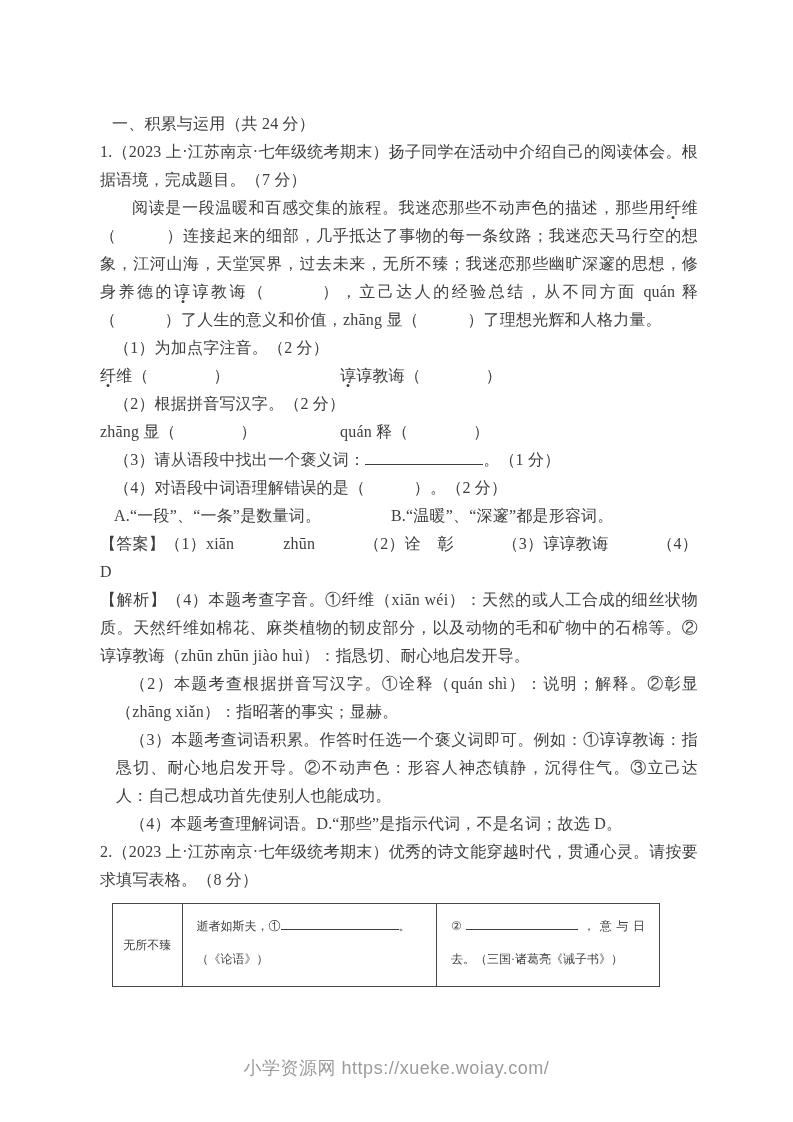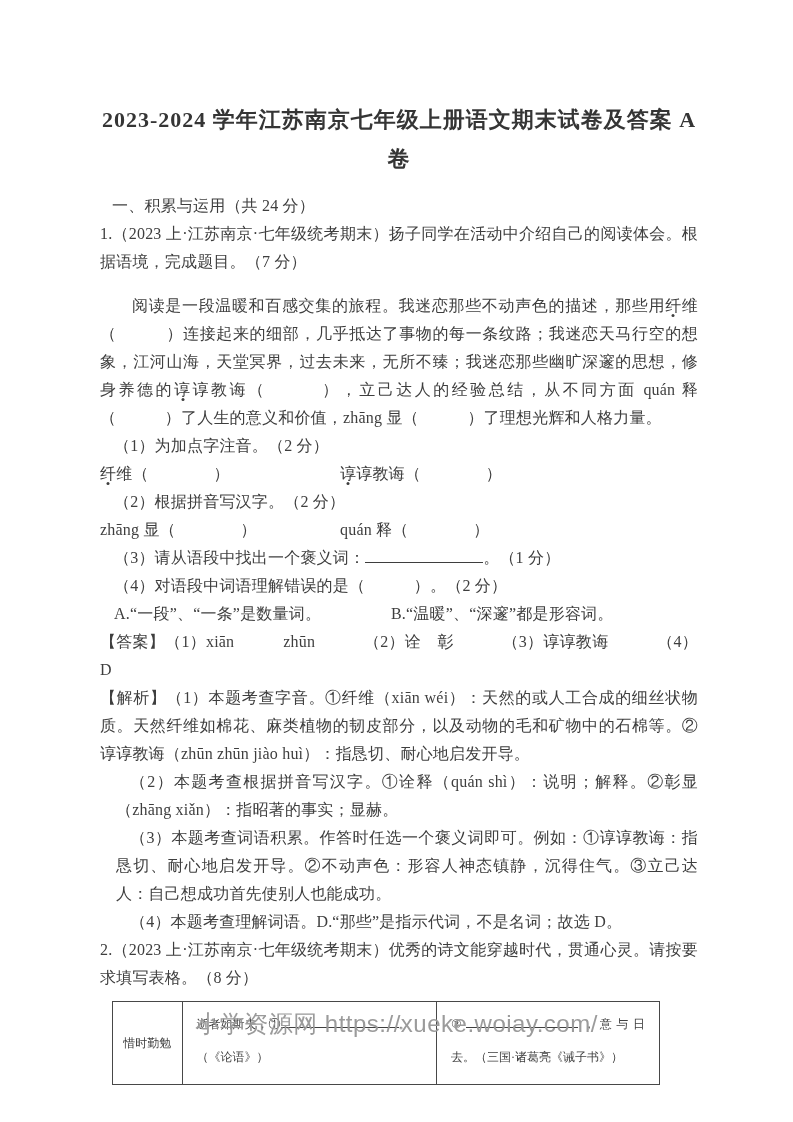--- a/index.html
+++ b/index.html
@@ -17,21 +17,21 @@
     box-sizing: border-box;
   }
   .title { margin: 4px 0 8px 0; font-weight: 600; font-size: 22px; line-height: 39px; text-align: center; color: #353535; letter-spacing: 1px; }
   .title-line { display: block; }
   .line {
     margin: 0; font-size: 16px; line-height: 28px;
     text-align: justify; letter-spacing: 0.2px;
   }
   .heading { padding-left: 12px; margin-top: 14px; }
   .sub-indent { padding-left: 14px; }
-  .passage { text-indent: 32px; margin-top: 16px; }
+  .passage { text-indent: 32px; }
   .analysis-indent { text-indent: 14px; margin-left: 16px; }
   .two-col { display: grid; grid-template-columns: 240px 1fr; padding-left: 0; }
   .opts { display: grid; grid-template-columns: 277px 1fr; padding-left: 14px; }
   .em-dot { position: relative; }
   .em-dot::after {
     content: ""; position: absolute; left: 50%; bottom: -3px;
     width: 3px; height: 3px; border-radius: 50%;
     background: currentColor; transform: translateX(-50%);
   }
   .blank {
@@ -48,35 +48,31 @@
     padding: 6px 14px 10px 14px; vertical-align: middle;
     height: 60px; box-sizing: content-box;
     text-align: justify;
   }
   .fill-table td.row-header { width: 55px; text-align: center; padding: 6px 6px; }
   .fill-table td.cell-mid { width: 220px; }
   .fill-table td.cell-right { width: 189px; }
   .blank-mid { width: 118px; }
   .blank-right { width: 112px; }
   .footer {
-    position: absolute; left: 0; right: 0; top: 1008px;
+    position: absolute; left: 0; right: 0; top: 1056px;
     text-align: center;
     font-family: "Liberation Sans", sans-serif;
-    font-size: 24px; color: #9b9b9b; letter-spacing: 0.5px;
+    font-size: 18px; color: #9b9b9b; letter-spacing: 0.5px;
   }
 </style>
 </head>
 <body>
 
 <div class="page">
 
-  <h1 class="title">
-    <span class="title-line">2023-2024 学年江苏南京七年级上册语文期末试卷及答案 A</span>
-    <span class="title-line">卷</span>
-  </h1>
 
   <p class="line heading">一、积累与运用（共 24 分）</p>
 
   <p class="line">1.（2023 上·江苏南京·七年级统考期末）扬子同学在活动中介绍自己的阅读体会。根据语境，完成题目。（7 分）</p>
 
   <p class="line passage"><span>阅读是一段温暖和百感交集的旅程。我迷恋那些不动声色的描述，那些用</span><span class="em-dot">纤</span><span>维（　　　）连接起来的细部，几乎抵达了事物的每一条纹路；我迷恋天马行空的想象，江河山海，天堂冥界，过去未来，无所不臻；我迷恋那些幽旷深邃的思想，修身养德的</span><span class="em-dot">谆</span><span>谆教诲（　　　），立己达人的经验总结，从不同方面 quán 释（　　　）了人生的意义和价值，zhāng 显（　　　）了理想光辉和人格力量。</span></p>
 
   <p class="line sub-indent">（1）为加点字注音。（2 分）</p>
 
   <div class="line two-col">
@@ -95,31 +91,31 @@
 
   <p class="line sub-indent">（4）对语段中词语理解错误的是（　　　）。（2 分）</p>
 
   <div class="line opts">
     <span>A.“一段”、“一条”是数量词。</span>
     <span>B.“温暖”、“深邃”都是形容词。</span>
   </div>
 
   <p class="line">【答案】（1）xiān　　　zhūn　　　（2）诠　彰　　　（3）谆谆教诲　　　（4）D</p>
 
-  <p class="line">【解析】（1）本题考查字音。①纤维（xiān wéi）：天然的或人工合成的细丝状物质。天然纤维如棉花、麻类植物的韧皮部分，以及动物的毛和矿物中的石棉等。②谆谆教诲（zhūn zhūn jiào huì）：指恳切、耐心地启发开导。</p>
+  <p class="line">【解析】（4）本题考查字音。①纤维（xiān wéi）：天然的或人工合成的细丝状物质。天然纤维如棉花、麻类植物的韧皮部分，以及动物的毛和矿物中的石棉等。②谆谆教诲（zhūn zhūn jiào huì）：指恳切、耐心地启发开导。</p>
   <p class="line analysis-indent">（2）本题考查根据拼音写汉字。①诠释（quán shì）：说明；解释。②彰显（zhāng xiǎn）：指昭著的事实；显赫。</p>
   <p class="line analysis-indent">（3）本题考查词语积累。作答时任选一个褒义词即可。例如：①谆谆教诲：指恳切、耐心地启发开导。②不动声色：形容人神态镇静，沉得住气。③立己达人：自己想成功首先使别人也能成功。</p>
   <p class="line analysis-indent">（4）本题考查理解词语。D.“那些”是指示代词，不是名词；故选 D。</p>
 
   <p class="line">2.（2023 上·江苏南京·七年级统考期末）优秀的诗文能穿越时代，贯通心灵。请按要求填写表格。（8 分）</p>
 
   <table class="fill-table">
     <tbody>
       <tr>
-        <td class="row-header">惜时勤勉</td>
+        <td class="row-header">无所不臻</td>
         <td class="cell-mid"><span>逝者如斯夫，①</span><span class="blank blank-mid"></span><span>。</span><br>
           <span>（《论语》）</span></td>
         <td class="cell-right"><span>②</span><span class="blank blank-right"></span><span>，意与日去。（三国·诸葛亮《诫子书》）</span></td>
       </tr>
     </tbody>
   </table>
 
 </div>
 
 <div class="footer">小学资源网 https://xueke.woiay.com/</div>

